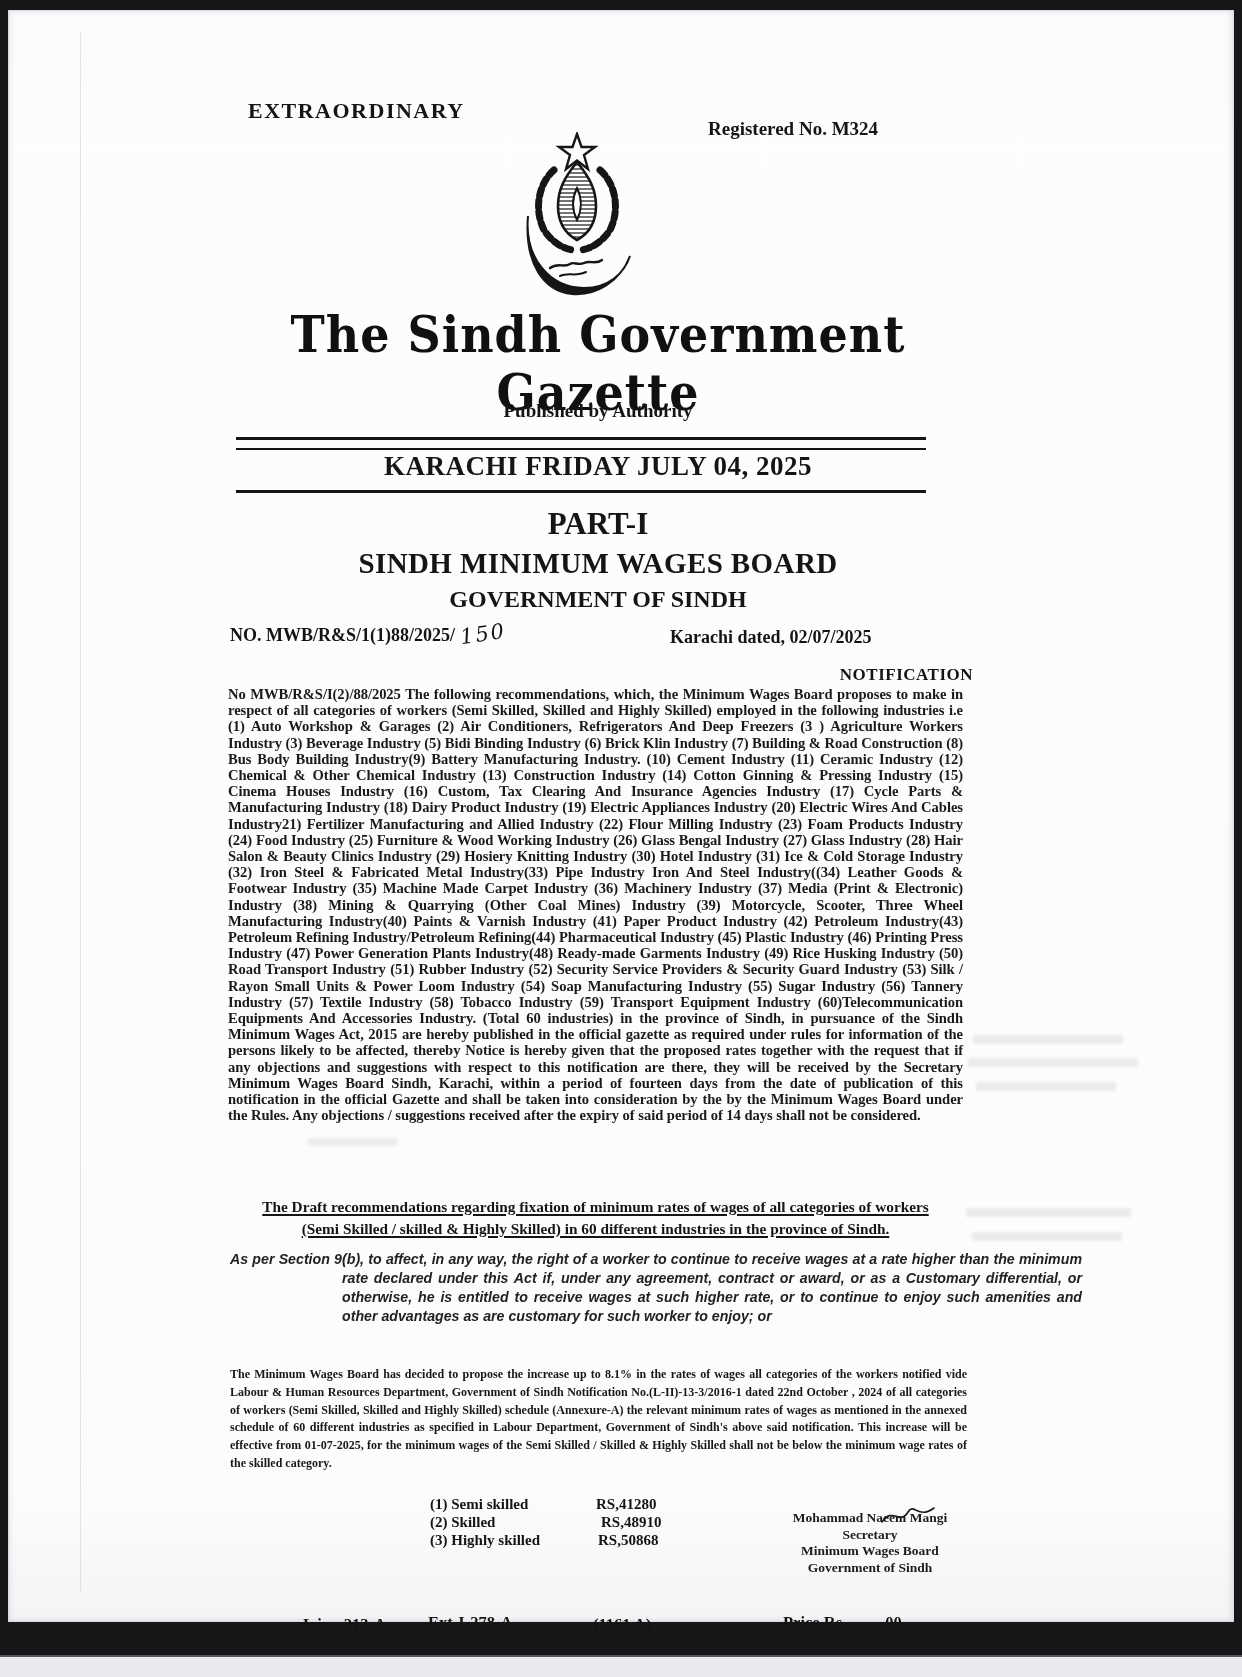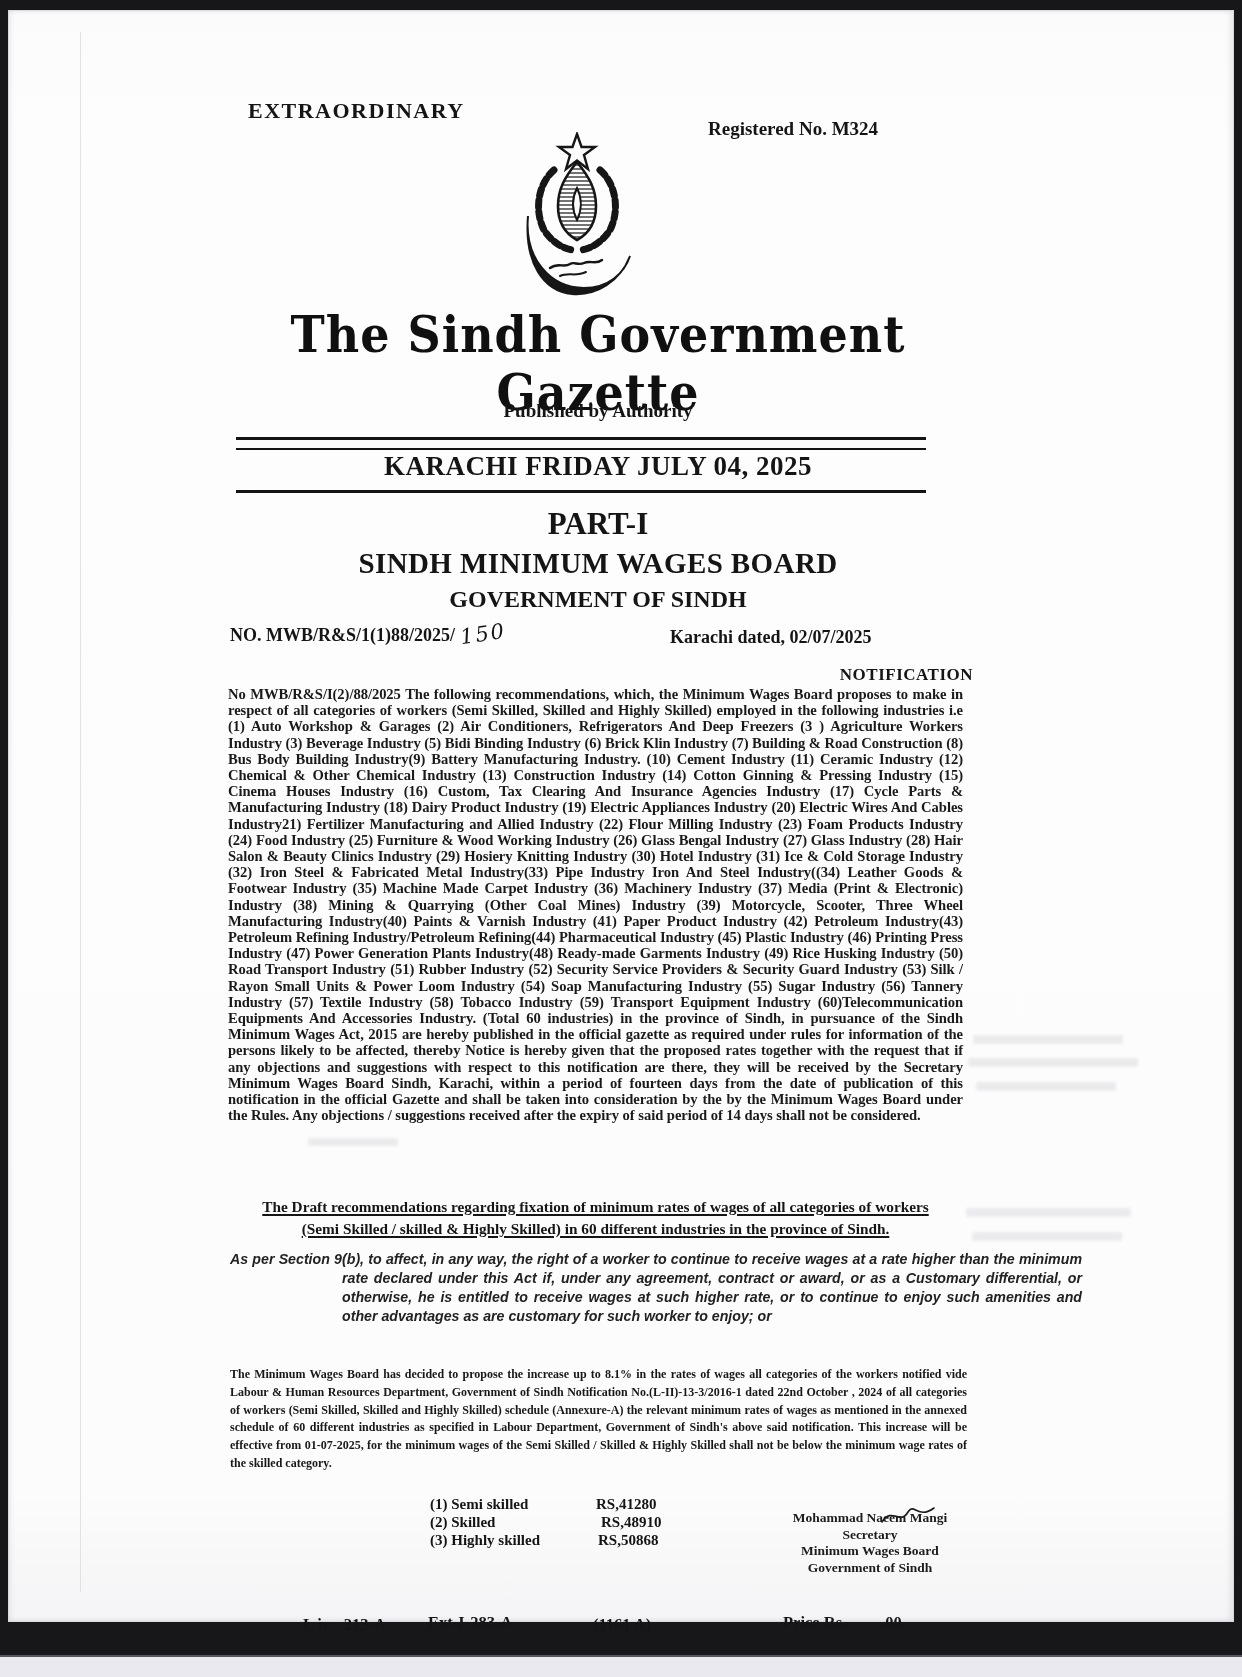--- a/index.html
+++ b/index.html
@@ -172,21 +172,21 @@
     <svg class="sig-stroke" viewBox="0 0 60 26">
       <path d="M4 20 C14 4 22 24 30 10 C36 0 40 18 56 6" fill="none" stroke="#1c1c1c" stroke-width="1.6" stroke-linecap="round"></path>
     </svg>
     <span>Mohammad Naeem Mangi</span><br>
     <span>Secretary</span><br>
     <span>Minimum Wages Board</span><br>
     <span>Government of Sindh</span>
   </div>
 
   <div class="abs footer-item f1">L iv - 213-A</div>
-  <div class="abs footer-item f2">Ext-I-283-A</div>
+  <div class="abs footer-item f2">Ext-I-278-A</div>
   <div class="abs footer-item f3">(1161 A)</div>
   <div class="abs footer-item f4">Price Rs.</div>
   <div class="abs footer-item f5">.00</div>
 
   <div class="smudge" style="left:965px;top:1025px;width:150px;height:9px;"></div>
   <div class="smudge" style="left:960px;top:1048px;width:170px;height:9px;"></div>
   <div class="smudge" style="left:968px;top:1072px;width:140px;height:9px;"></div>
   <div class="smudge" style="left:958px;top:1198px;width:165px;height:9px;"></div>
   <div class="smudge" style="left:964px;top:1222px;width:150px;height:9px;"></div>
   <div class="smudge" style="left:300px;top:1128px;width:90px;height:8px;"></div>

